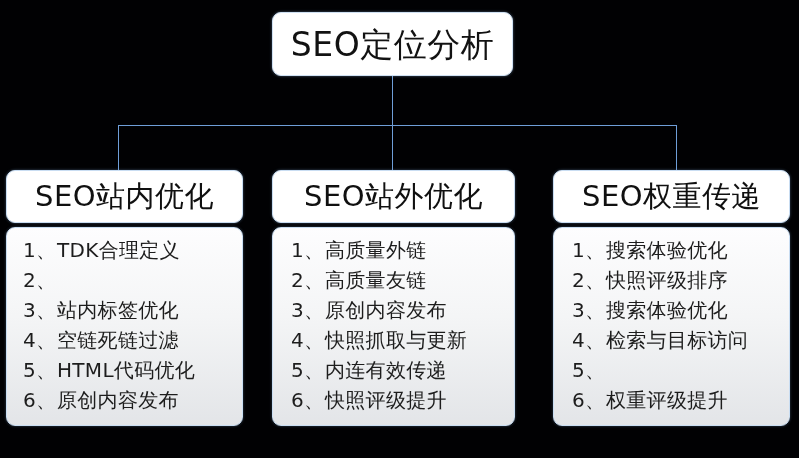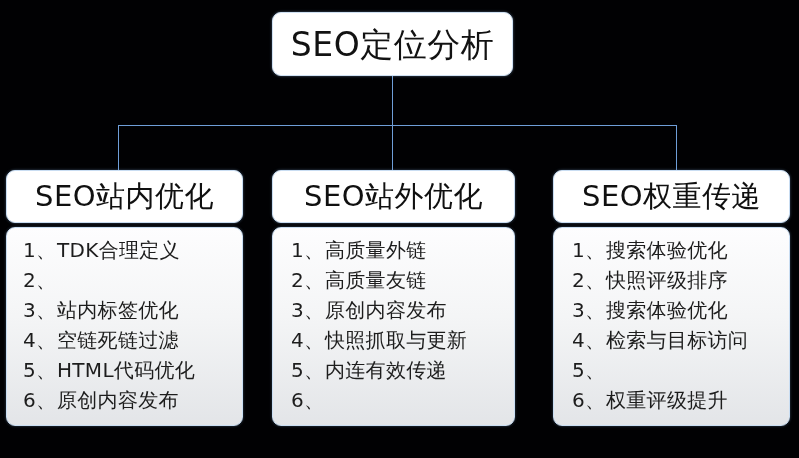--- a/index.html
+++ b/index.html
@@ -193,20 +193,21 @@
         <li class="item-row">
           <span class="item-index">4、</span>
           <span class="item-text">快照抓取与更新</span>
         </li>
         <li class="item-row">
           <span class="item-index">5、</span>
           <span class="item-text">内连有效传递</span>
         </li>
         <li class="item-row">
           <span class="item-index">6、</span>
+          <span class="item-text">快照评级提升</span>
         </li>
       </ul>
     </div>
   </div>
 
   <div class="column col-2">
     <div class="col-header">
       <div class="col-header-text">SEO权重传递</div>
     </div>
     <div class="col-body">

